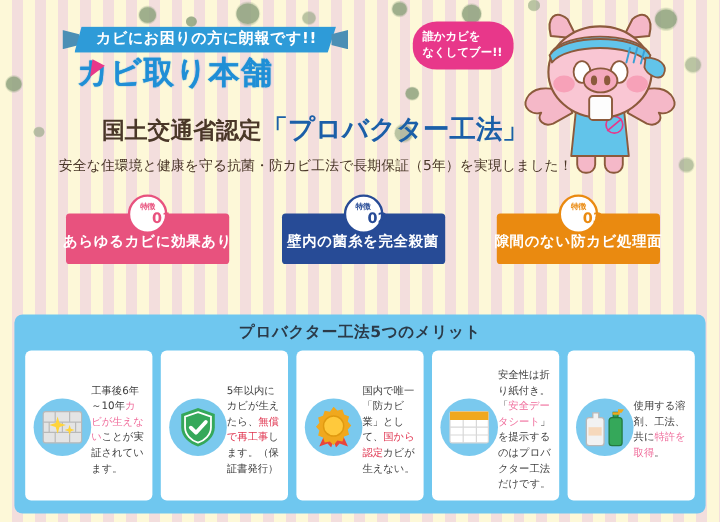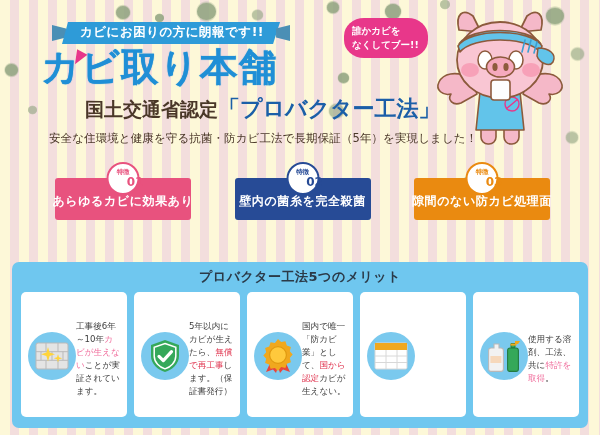--- a/index.html
+++ b/index.html
@@ -37,22 +37,22 @@
   .ribbon-body{
     background:#2e9bd8;color:#ffffff;
     font-size:12.5px;font-weight:bold;letter-spacing:.5px;
     padding:4px 16px 5px 18px;height:100%;
     display:flex;align-items:center;box-sizing:border-box;
     clip-path:polygon(6px 0,100% 0,calc(100% - 7px) 100%,0 100%);
     margin-left:-4px;margin-right:-4px;text-align:center;
   }
   
   .main-title{
-    position:absolute;left:41px;top:48px;
-    font-size:38px;font-weight:bold;color:#1f8fd6;
+    position:absolute;left:64px;top:48px;
+    font-size:26px;font-weight:bold;color:#1f8fd6;
     letter-spacing:1px;line-height:1;
     text-shadow:0 0 1px #1f8fd6;
   }
   .sub-title{
     position:absolute;left:49px;top:98px;
     font-size:19px;font-weight:bold;line-height:1;
     white-space:nowrap;
     padding-left:36px;
   }
   .sub-title .dark{color:#4a3728;}
@@ -283,20 +283,23 @@
       </div>
 
       <div class="mcard">
         <div class="micon">
           <svg width="34" height="28" viewBox="0 0 34 28">
             <rect x="1" y="1" width="32" height="26" rx="1.5" fill="#fff" stroke="#d8d8d8" stroke-width="1"></rect>
             <rect x="1" y="1" width="32" height="7" fill="#f0a81e"></rect>
             <path d="M1 14H33 M1 20.5H33 M12 8V27 M23 8V27" stroke="#d8d8d8" stroke-width="1" fill="none"></path>
           </svg>
         </div>
+        <div class="mtext">
+          <span>安全性は折り紙付き。「</span><span class="hl">安全データシート</span><span>」を提示するのはプロバクター工法だけです。</span>
+        </div>
       </div>
 
       <div class="mcard">
         <div class="micon">
           <svg width="36" height="34" viewBox="0 0 36 34">
             <path d="M5 9 h3 V5 h5 v4 h2 c1.4 0 2.4 1.1 2.4 2.4 V30 c0 1.4-1 2.4-2.4 2.4 H5 C3.6 32.4 2.6 31.4 2.6 30 V11.4 C2.6 10.1 3.6 9 5 9 Z" fill="#f2f2f2" stroke="#b8b8b8" stroke-width="1.1"></path>
             <rect x="4.4" y="17" width="11" height="7" fill="#f6d8bb"></rect>
             <path d="M24 9 h6 c1.4 0 2.4 1.1 2.4 2.4 V30 c0 1.4-1 2.4-2.4 2.4 h-6 c-1.4 0-2.4-1-2.4-2.4 V11.4 C21.6 10.1 22.6 9 24 9 Z" fill="#35a85a" stroke="#237a3f" stroke-width="1.1"></path>
             <path d="M25 8.6 V4.6 h4 V8.6 Z" fill="#35a85a" stroke="#237a3f" stroke-width="1"></path>
             <path d="M29 2 h5 l-2 3 h-3 Z" fill="#f0a81e"></path>

